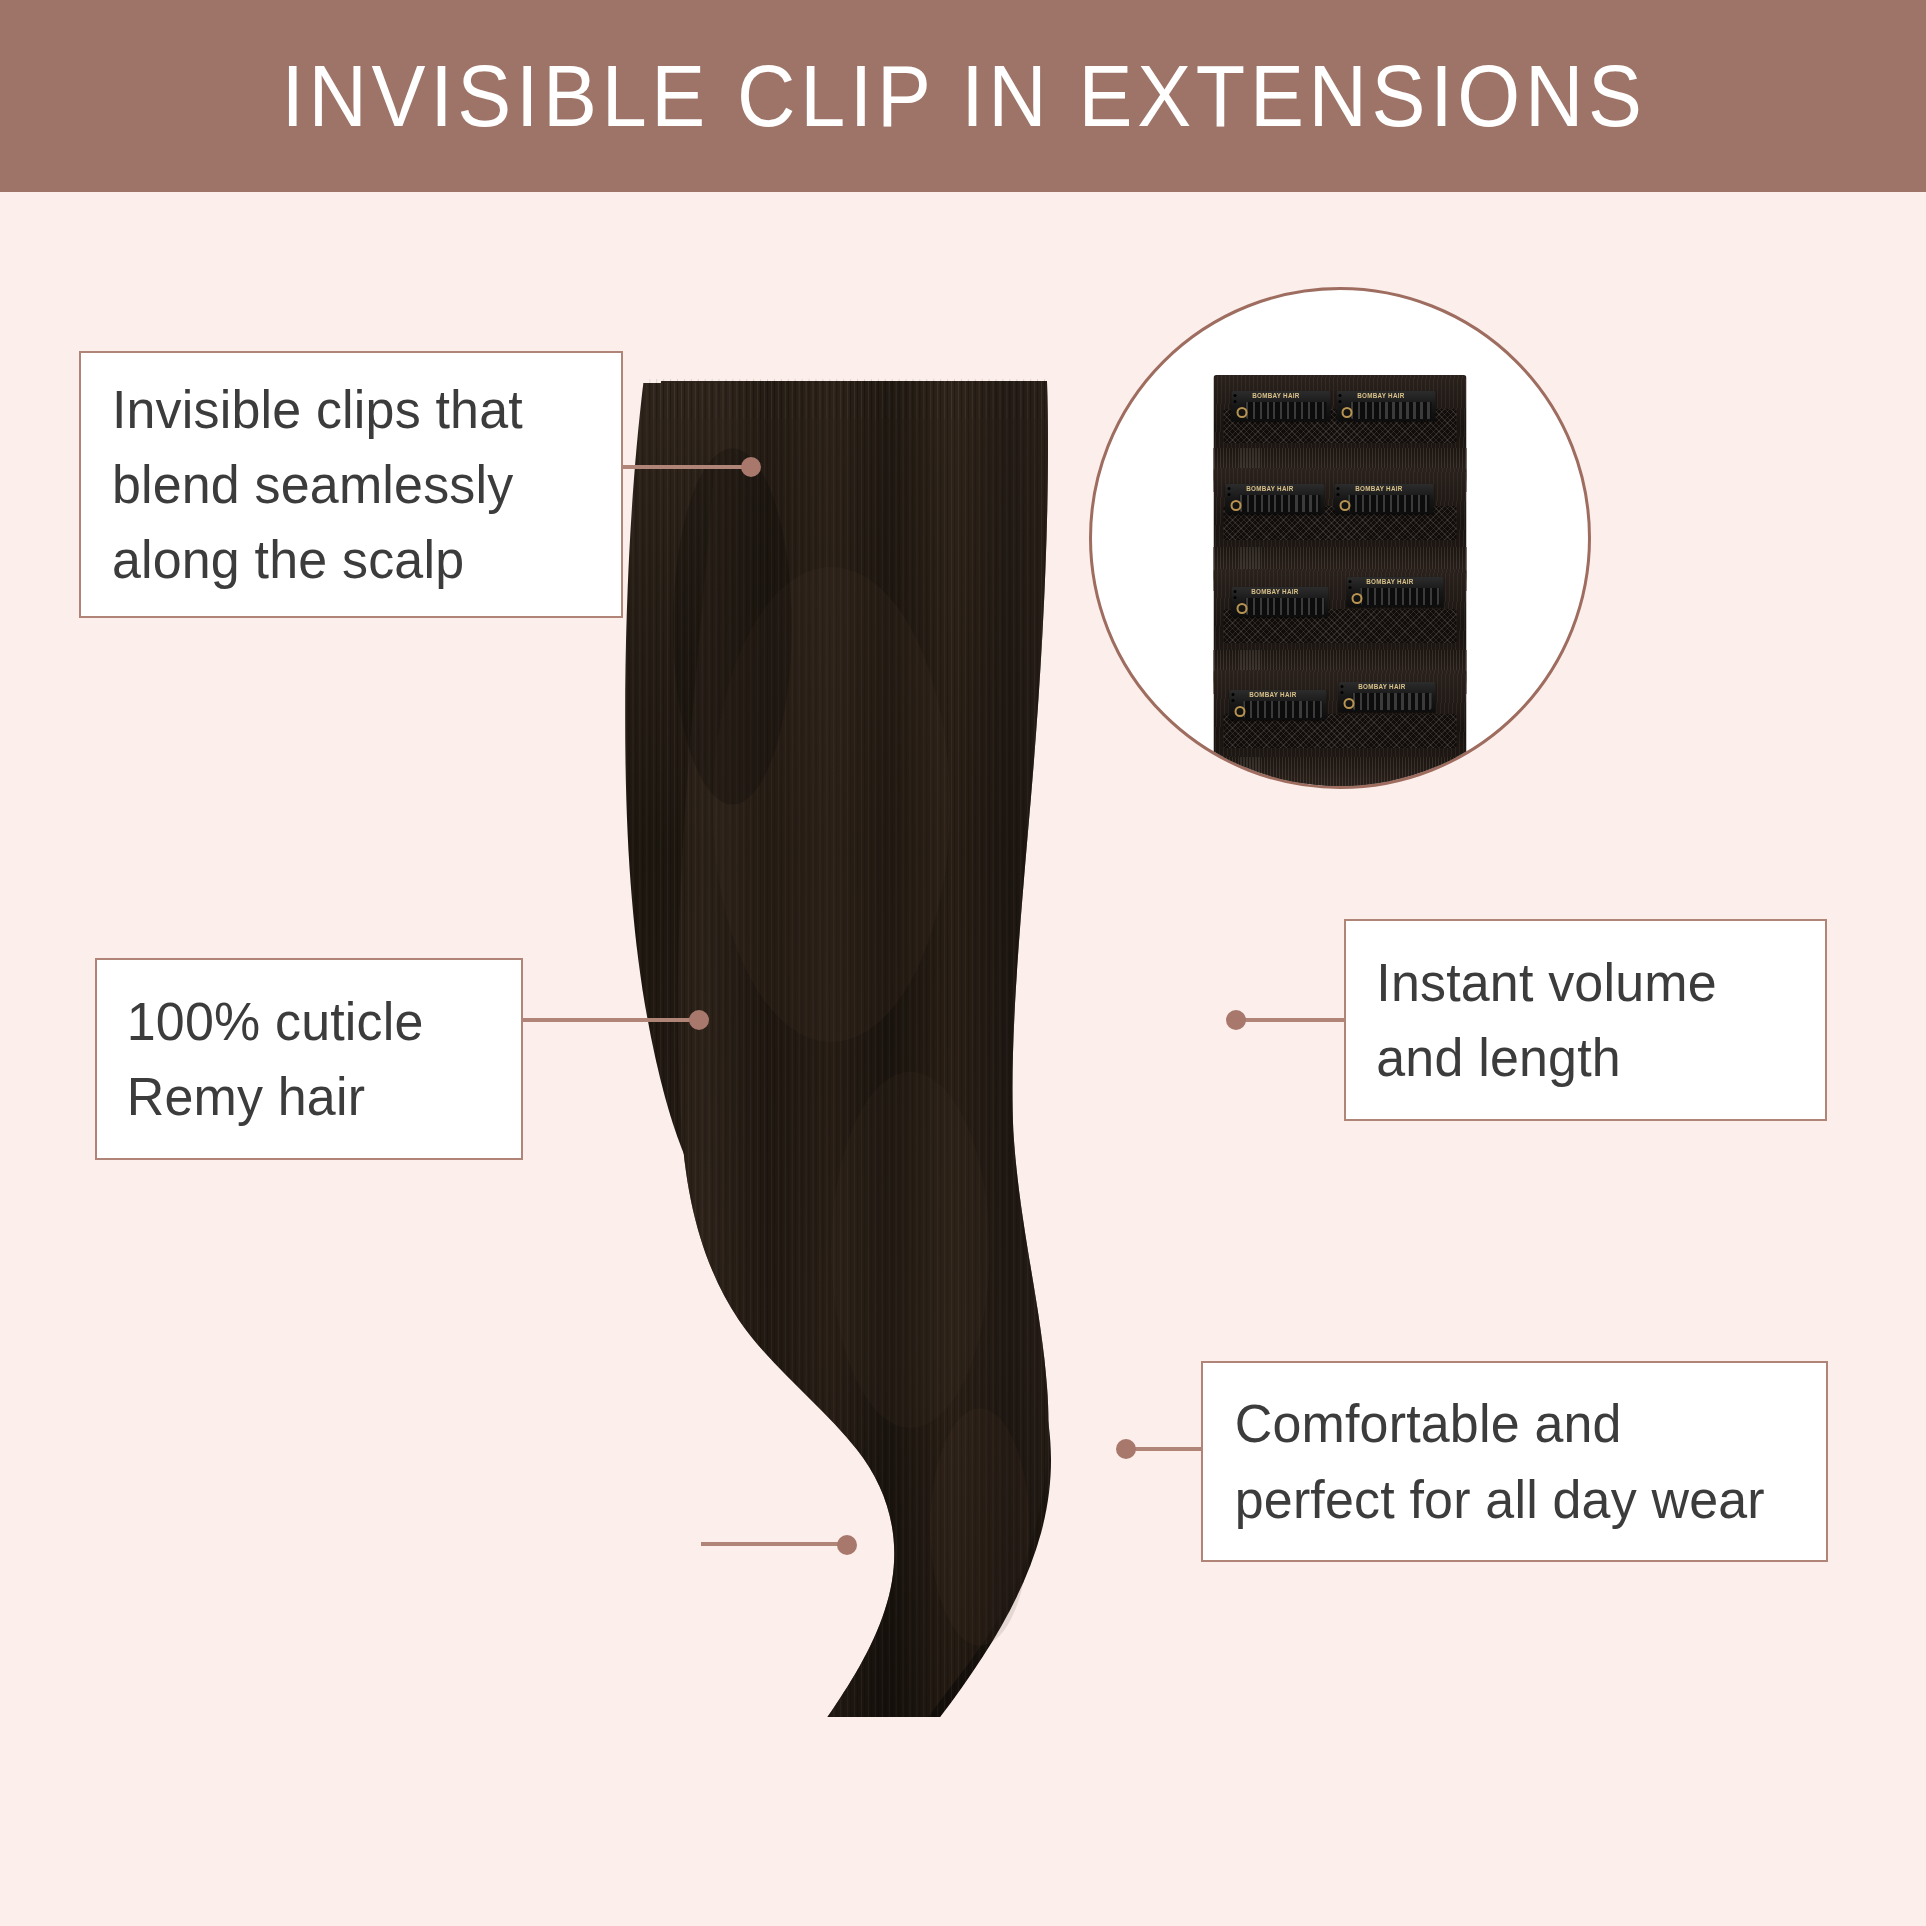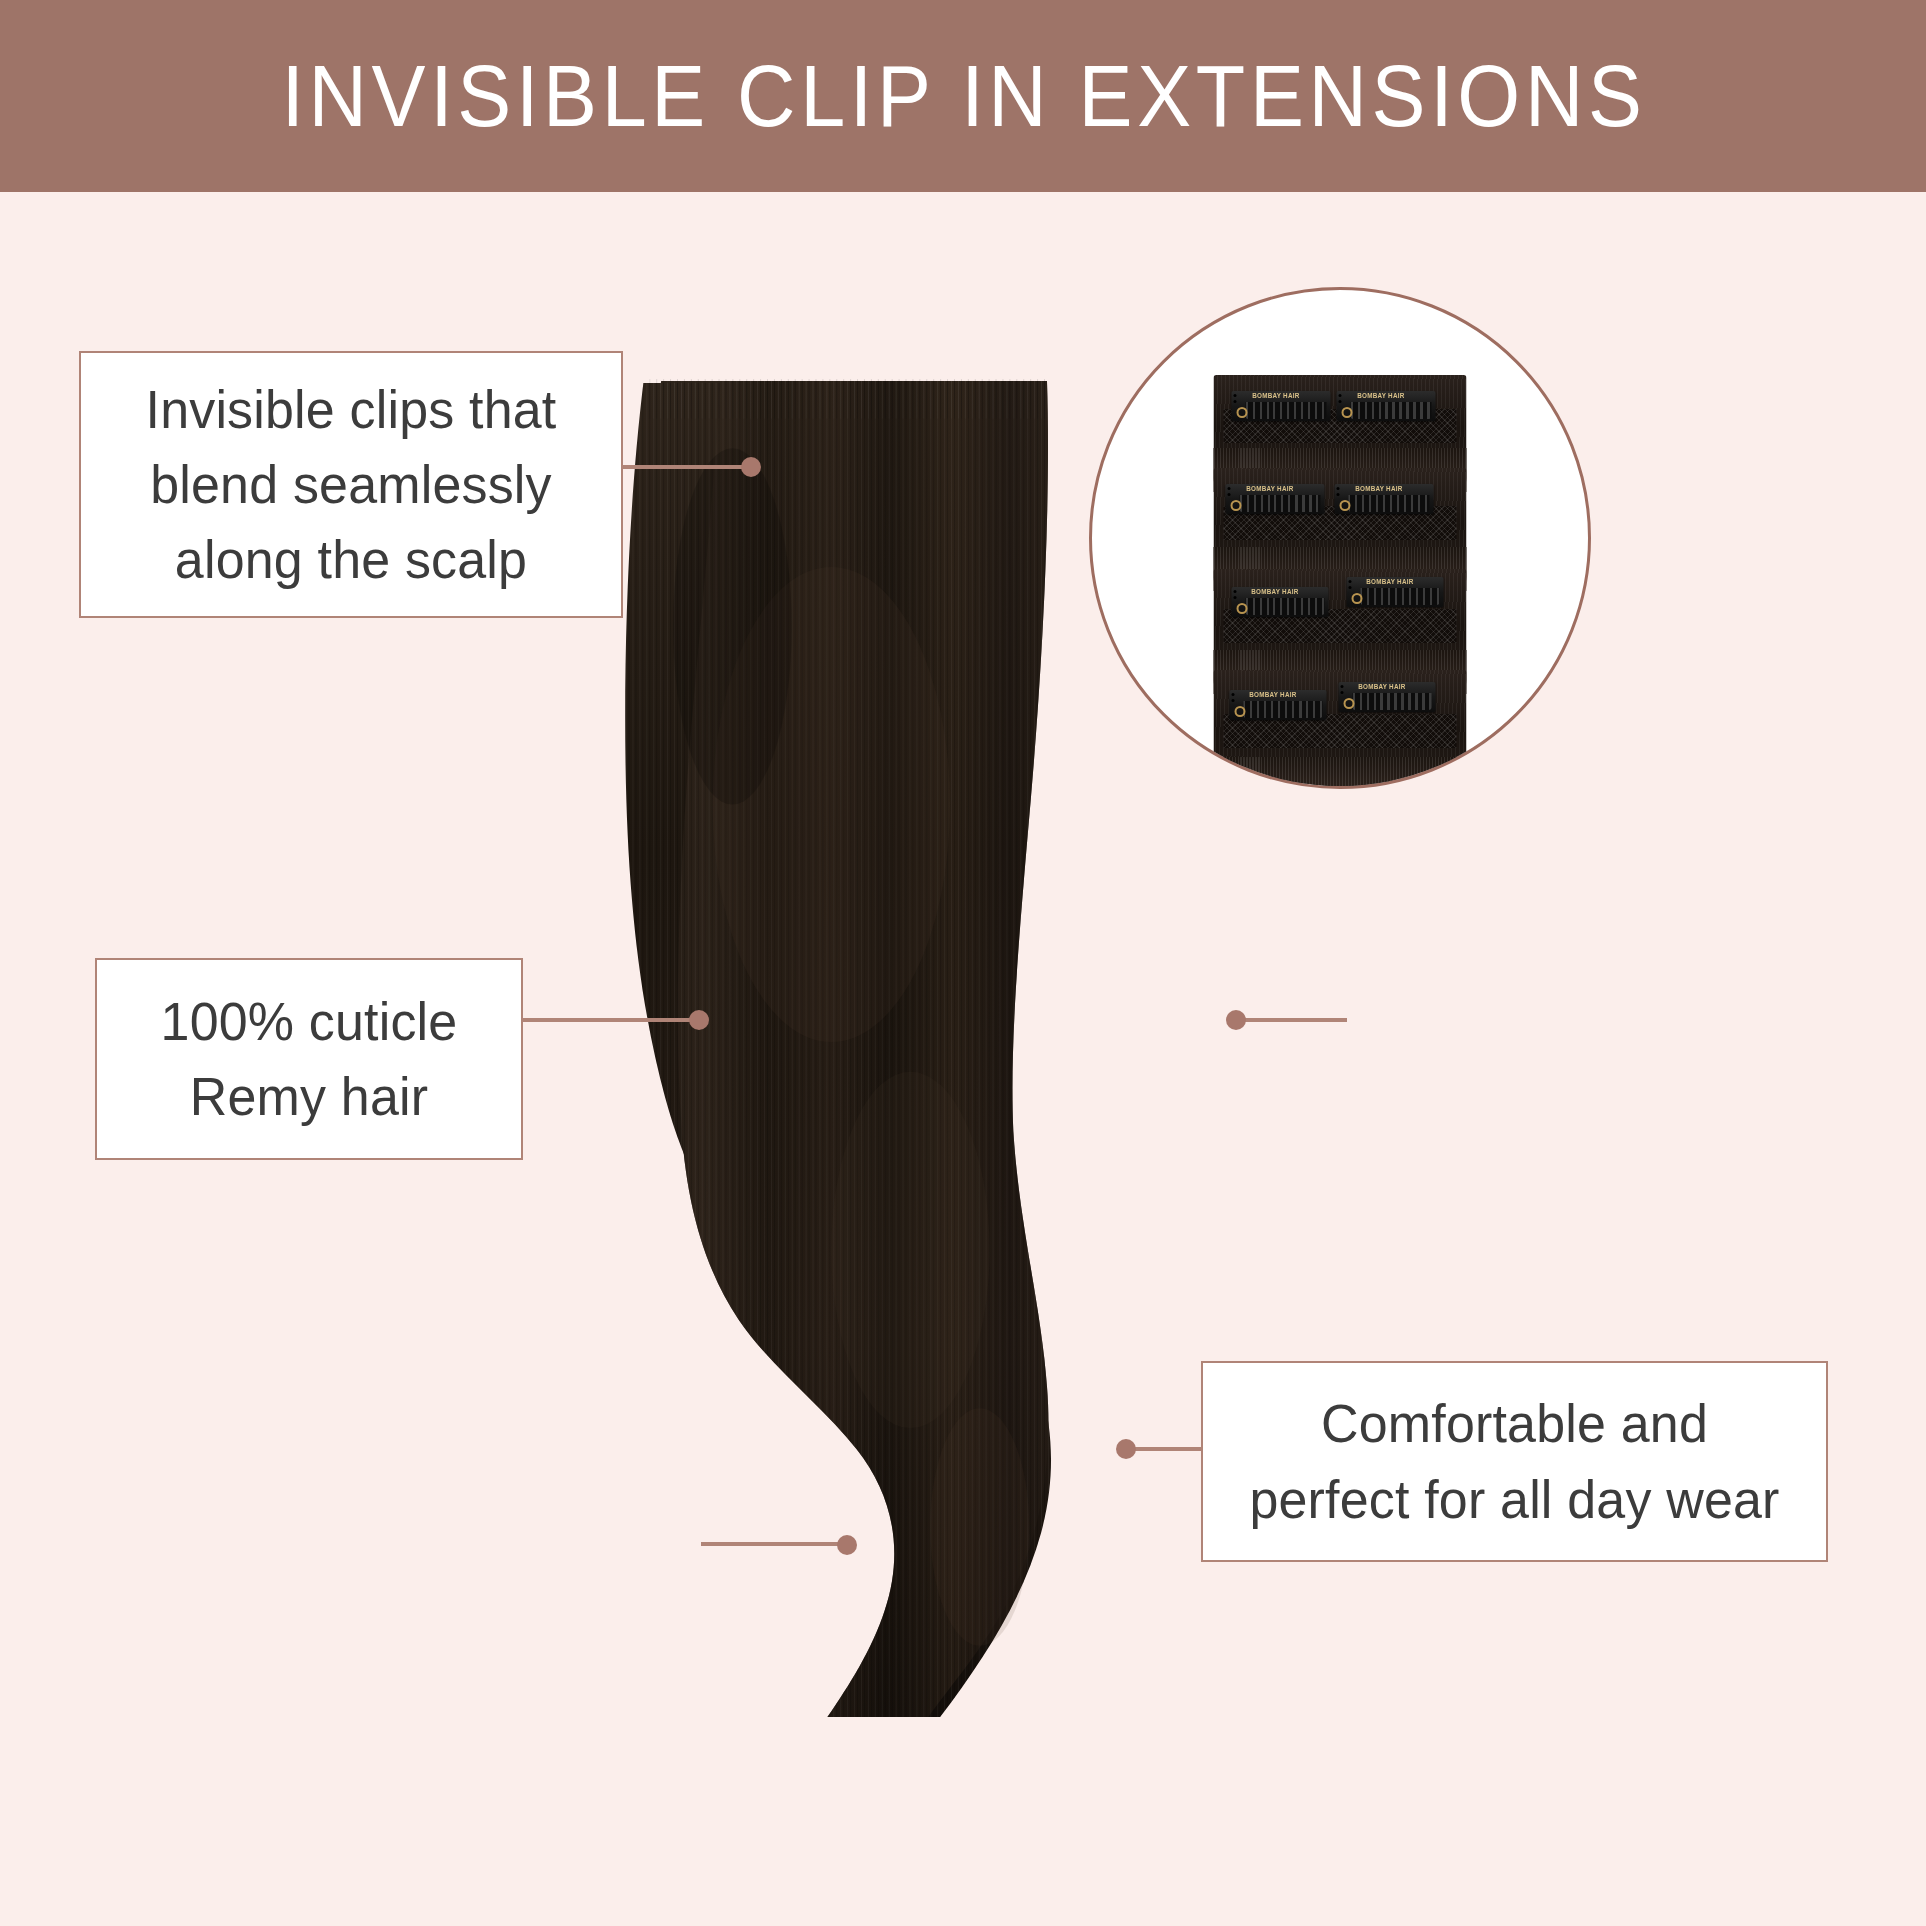--- a/index.html
+++ b/index.html
@@ -54,21 +54,20 @@
 
   
   .callout {
     position: absolute;
     background: #ffffff;
     border: 2px solid #b08477;
     box-sizing: border-box;
     display: flex;
     align-items: center;
     justify-content: center;
-    text-align: center;
   }
   .callout .ctext {
     color: #3c3c3c;
     font-size: 51px;
     font-weight: 300;
     line-height: 1.42;
     letter-spacing: 0.2px;
     padding: 0 26px;
     transform: scaleX(0.98);
   }
@@ -582,20 +581,23 @@
 
   <div class="callout" id="callout-invisible-clips">
     <div class="ctext">Invisible clips that blend seamlessly along the scalp</div>
   </div>
 
   <div class="callout" id="callout-remy-hair">
     <div class="ctext">100% cuticle Remy hair</div>
   </div>
 
 
+  <div class="callout" id="callout-instant-volume">
+    <div class="ctext">Instant volume and length</div>
+  </div>
 
   <div class="callout" id="callout-comfortable">
     <div class="ctext">Comfortable and perfect for all day wear</div>
   </div>
 
 
 </div>
 
 
 </body></html>

